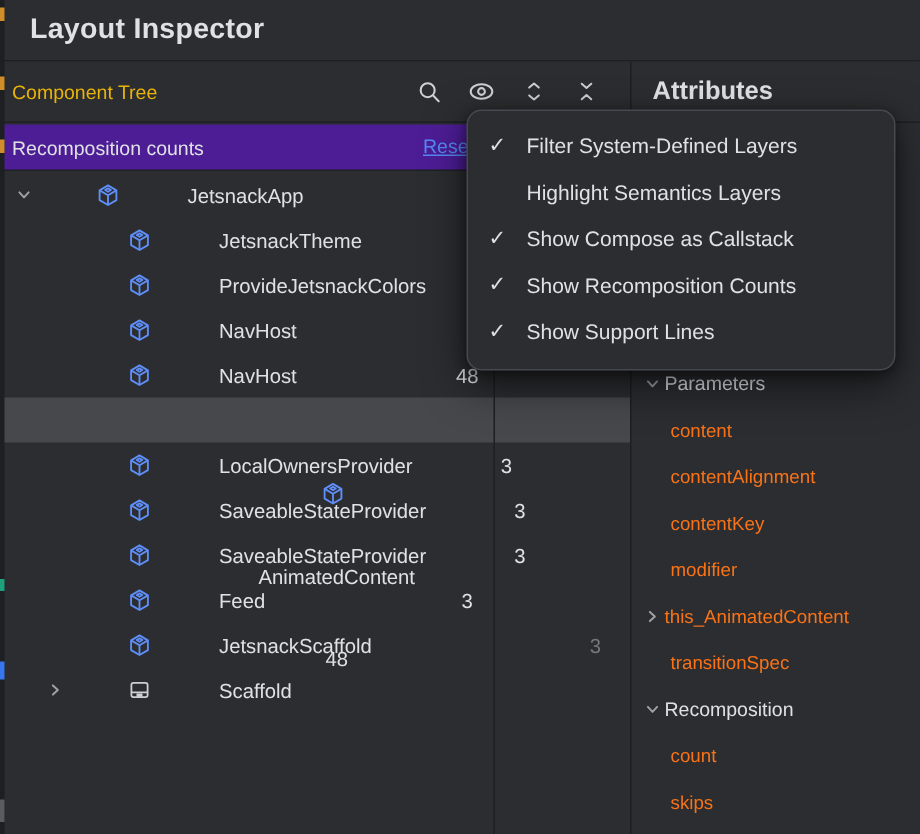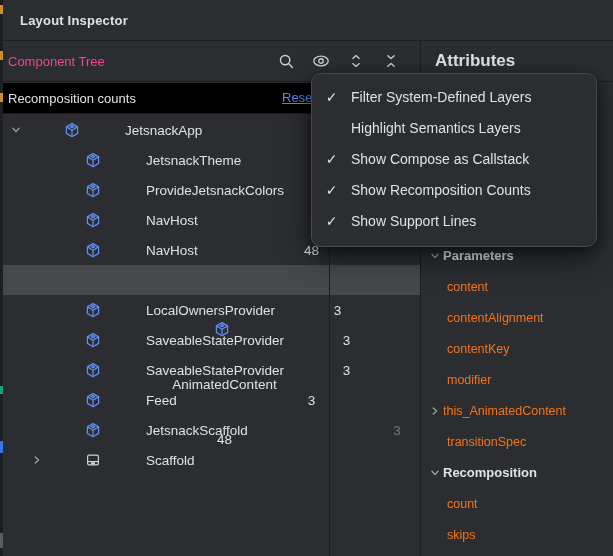--- a/index.html
+++ b/index.html
@@ -10,43 +10,43 @@
     font-family:"Liberation Sans","DejaVu Sans",sans-serif;
     color:#dfe1e5;
     -webkit-font-smoothing:antialiased;
   }
   .titlebar {
     position:absolute; left:0; top:0; width:613px; height:41px;
     border-bottom:1px solid #1e1f22;
     display:flex; align-items:center; padding-left:20px;
     background:#2b2d30;
   }
-  .titlebar .title { font-size:13px; font-weight:bold; letter-spacing:.2px; }
+  .titlebar .title { font-size:19px; font-weight:bold; letter-spacing:.2px; }
 
   .headerband {
     position:absolute; left:0; top:41px; width:613px; height:41px;
     border-bottom:1px solid #1e1f22; background:#2b2d30;
   }
   .tree-header {
     position:absolute; left:0; top:0; width:420px; height:40px;
     display:flex; align-items:center; padding:0 6px 0 8px;
   }
-  .tree-header .hdr-label { font-size:13px; color:#ec4899; flex:1; }
+  .tree-header .hdr-label { font-size:13px; color:#eab308; flex:1; }
   .toolbar { display:flex; align-items:center; gap:17px; padding-right:14px; }
   .tb-icon { width:18px; height:18px; display:flex; align-items:center; justify-content:center; cursor:pointer; }
   .attr-header {
     position:absolute; left:421px; top:0; height:40px;
     display:flex; align-items:center; padding-left:14px;
   }
   .attr-header .hdr-label { font-size:17px; font-weight:600; }
 
   .recomp-bar {
     position:absolute; left:0; top:83px; width:420px; height:31px;
     border-bottom:1px solid #1e1f22;
-    display:flex; align-items:center; padding-left:8px; background:#000000;
+    display:flex; align-items:center; padding-left:8px; background:#4c1d95;
   }
   .recomp-bar .rc-label { font-size:13px; color:#dfe1e5; }
   .recomp-bar .reset-link {
     position:absolute; left:282px; top:7px;
     font-size:13px; color:#548af7; text-decoration:underline; cursor:pointer;
   }
 
   .tree { position:absolute; left:0; top:115px; width:420px; }
   .tree-row {
     height:30px; display:flex; align-items:center; width:420px; cursor:pointer;gap:40px;
@@ -61,21 +61,21 @@
   .vline { position:absolute; width:1px; background:#1e1f22; z-index:3; }
   .vline.col-sep { left:329px; top:115px; height:441px; }
   .vline.panel-sep { left:420px; top:41px; height:515px; }
 
   .stripe { position:absolute; left:0; top:0; width:3px; height:556px; background:#1e1f22; z-index:1; }
   .stripe .mark { position:absolute; left:0; width:3px; }
 
   .attr-list { position:absolute; left:421px; top:240px; width:192px; }
   .attr-row { height:31px; display:flex; align-items:center; }
   .attr-row .gutter { margin-left:6px; }
-  .attr-section-title { font-size:13px; font-weight:bold; color:#dfe1e5; }
+  .attr-section-title { font-size:13px; font-weight:normal; color:#dfe1e5; }
   .attr-item-label { font-size:12.5px; color:#f97316; }
   .attr-row.item-plain { padding-left:26px; }
 
   .menu {
     position:absolute; left:311px; top:73px; width:286px; height:174px;
     background:#2b2d30; border:1px solid #474950; border-radius:10px;
     box-shadow:0 10px 28px rgba(0,0,0,.55), 0 2px 8px rgba(0,0,0,.4);
     z-index:10; padding-top:7px;
   }
   .menu-item {

